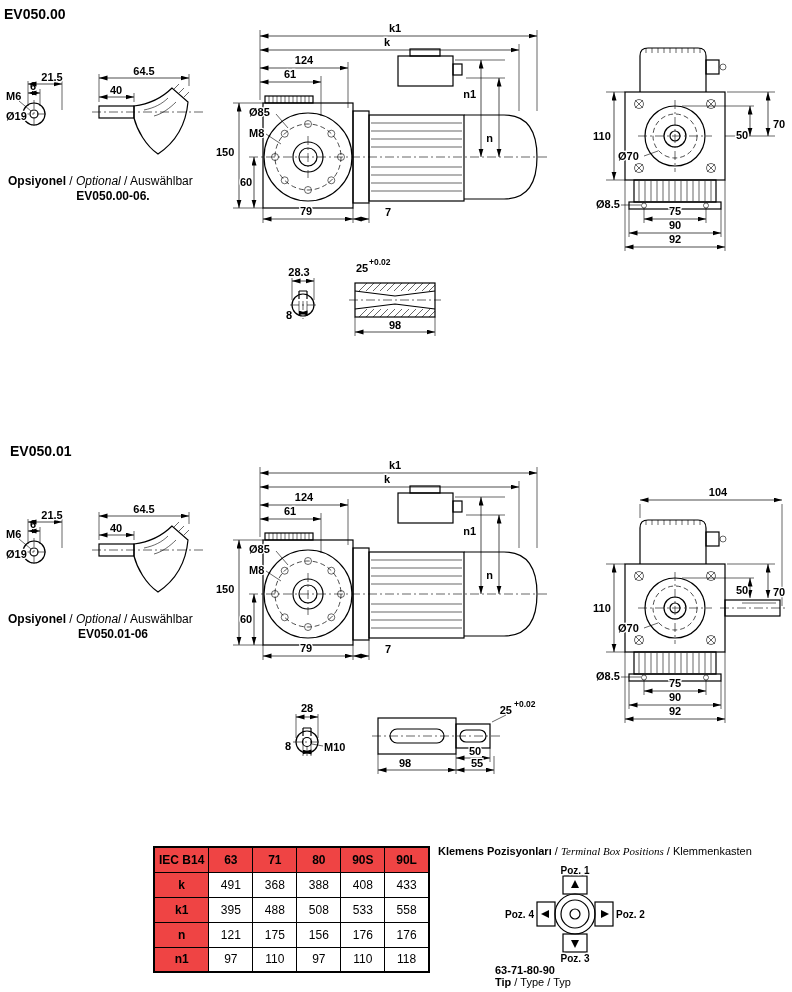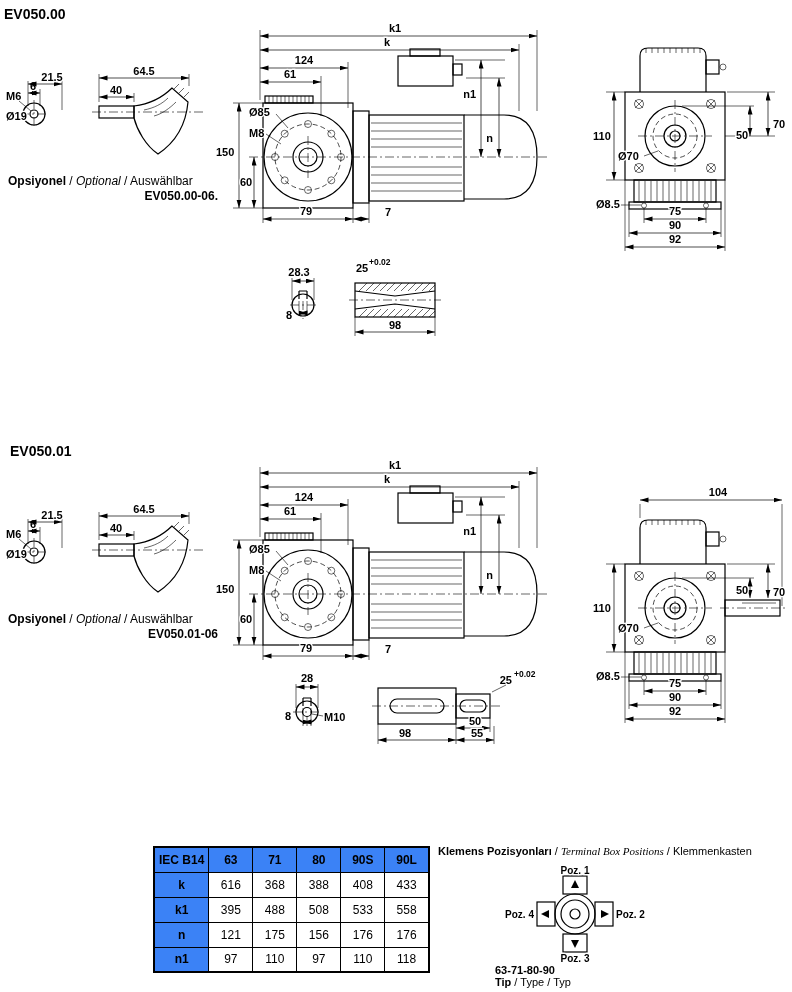--- a/index.html
+++ b/index.html
@@ -4,37 +4,37 @@
 <style>
   * { margin:0; padding:0; box-sizing:border-box; }
   html,body { background:#fff; }
   body { width:792px; height:992px; position:relative; overflow:hidden;
          font-family:"Liberation Sans", sans-serif; color:#000; }
   .abs { position:absolute; }
   .sec-title { font-size:14px; font-weight:bold; }
   .opt-note { font-size:12px; width:210px; }
   .opt-note .b { font-weight:bold; }
   .opt-note .i { font-style:italic; }
-  .opt-code { font-size:12px; font-weight:bold; text-align:right; margin-top:1px; }
+  .opt-code { font-size:12px; font-weight:bold; text-align:center; margin-top:1px; }
   svg.draw { overflow:visible; display:block; }
   svg .mn  { stroke:#000; stroke-width:1.2; fill:none; }
   svg .th  { stroke:#000; stroke-width:0.6; fill:none; }
   svg .dim { stroke:#000; stroke-width:0.7; fill:none;
              marker-start:url(#arr); marker-end:url(#arr); }
   svg .cl  { stroke:#000; stroke-width:0.6; fill:none; stroke-dasharray:9 3 2 3; }
   svg .dsh { stroke:#000; stroke-width:0.7; fill:none; stroke-dasharray:5 3; }
   svg text { font-family:"Liberation Sans", sans-serif; font-size:11px; font-weight:bold;
              fill:#000; stroke:#fff; stroke-width:2.5px; paint-order:stroke; }
   svg text.sm { font-size:8.5px; }
   svg text.lbl10 { font-size:10px; }
   table.dims { position:absolute; left:153px; top:846px; border-collapse:collapse;
                border:2px solid #000; font-size:12px; }
   table.dims th, table.dims td { border:1px solid #000; height:25px; text-align:center;
                vertical-align:middle; padding:0 4px; }
-  table.dims th { background:#3b82f6; font-weight:bold; }
+  table.dims th { background:#ef4444; font-weight:bold; }
   table.dims td { background:#fff; font-weight:normal; min-width:44px; }
   table.dims th.rowlbl { min-width:50px; }
   .kl-head { font-size:11px; width:352px; }
   .kl-head .b { font-weight:bold; }
   .kl-head .i { font-style:italic;font-family:Liberation Serif, serif; }
   .tb-foot { font-size:11px; width:165px; text-align:left; }
   .tb-foot .b { font-weight:bold; }
   .tb-foot .i { }
   .tb-foot .sizes { font-weight:bold; }
 </style>
@@ -392,21 +392,21 @@
       <line class="dim" x1="37" y1="193" x2="129" y2="193"></line>
       <text x="83" y="189" text-anchor="middle">90</text>
       <line class="th" x1="33" y1="140" x2="33" y2="211"></line>
       <line class="th" x1="133" y1="140" x2="133" y2="211"></line>
       <line class="dim" x1="33" y1="207" x2="133" y2="207"></line>
       <text x="83" y="203" text-anchor="middle">92</text>
     </g>
   </svg>
 </div>
 
-<div class="abs" style="left:278px; top:668px;">
+<div class="abs" style="left:278px; top:698px;">
   <svg class="draw" width="258" height="88" viewBox="0 0 258 88">
     <text x="29" y="14" text-anchor="middle">28</text>
     <line class="th" x1="18" y1="40" x2="18" y2="16"></line>
     <line class="th" x1="40" y1="40" x2="40" y2="16"></line>
     <line class="dim" x1="18" y1="19" x2="40" y2="19"></line>
     <circle class="mn" cx="29" cy="44" r="11"></circle>
     <circle class="mn" cx="29" cy="44" r="4.5"></circle>
     <path class="mn" d="M25,30 V38 M33,30 V38 M25,30 H33"></path>
     <line class="cl" x1="15" y1="44" x2="43" y2="44"></line>
     <line class="cl" x1="29" y1="49" x2="29" y2="60"></line>
@@ -442,21 +442,21 @@
       <tr>
     <th class="rowlbl">IEC B14</th>
     <th>63</th>
     <th>71</th>
     <th>80</th>
     <th>90S</th>
     <th>90L</th>
   </tr>
   <tr>
     <th class="rowlbl">k</th>
-    <td>616</td>
+    <td>491</td>
     <td>368</td>
     <td>388</td>
     <td>408</td>
     <td>433</td>
   </tr>
   <tr>
     <th class="rowlbl">k1</th>
     <td>395</td>
     <td>488</td>
     <td>508</td>

